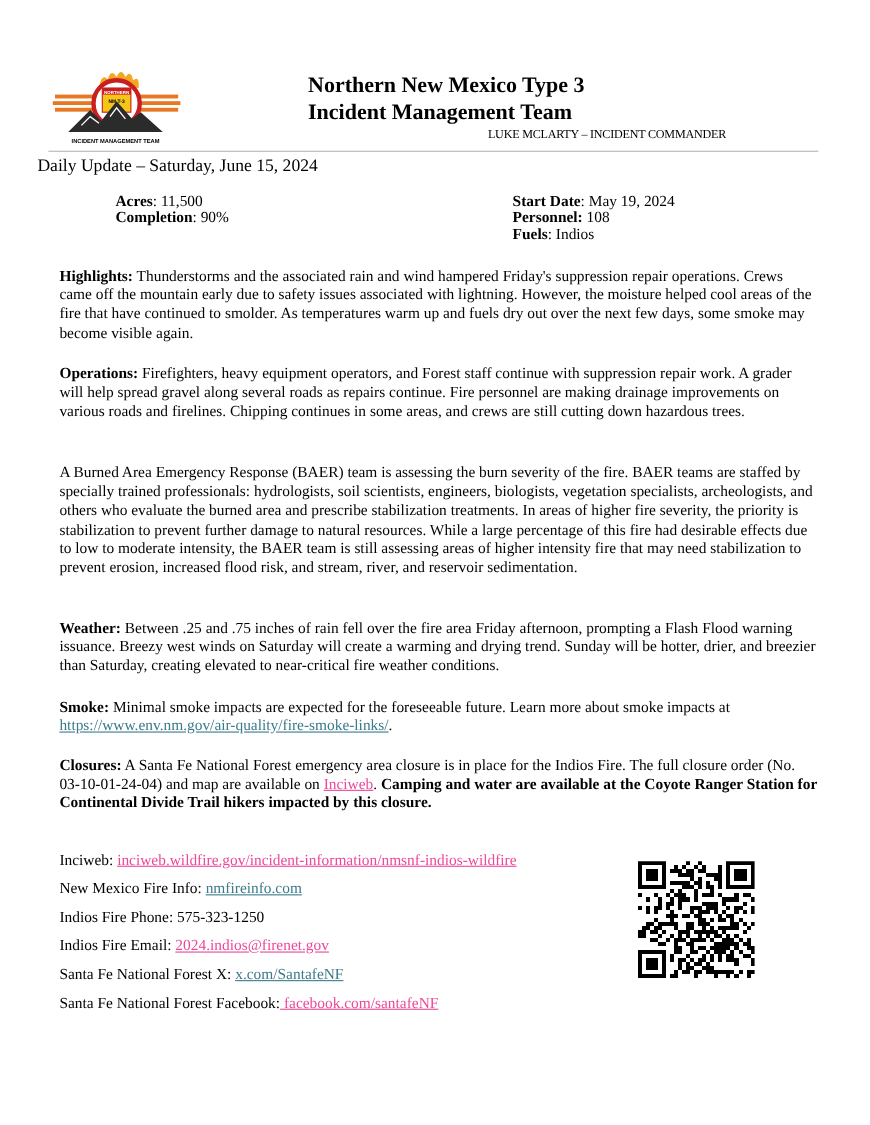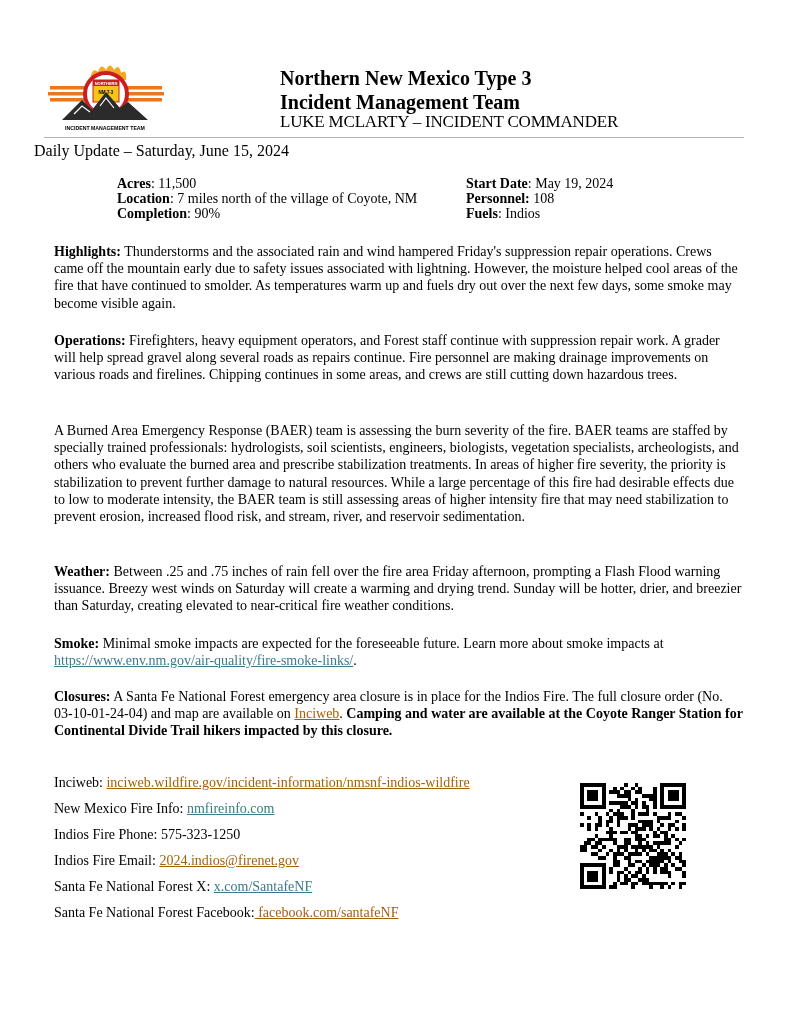--- a/index.html
+++ b/index.html
@@ -6,34 +6,34 @@
     body {
       width: 791px; height: 1023px; position: relative; overflow: hidden;
       font-family: "Liberation Serif", "DejaVu Serif", serif;
       color: #000;
     }
     .header { position: absolute; left: 0; top: 0; width: 647px; height: 165px; }
     .logo-left { position: absolute; left: 44px; top: 62px; width: 122px; height: 72px; }
     .logo-right { position: absolute; left: 665px; top: 65px; width: 60px; height: 65px; }
     .title-block { position: absolute; left: 280px; top: 66px; width: 380px; }
     .title-line { font-size: 20px; font-weight: bold; line-height: 24px; }
-    .subtitle { font-size: 17px; line-height: 14px; margin-top: 1px; letter-spacing: -0.2px; }
+    .subtitle { font-size: 11px; line-height: 14px; margin-top: 1px; letter-spacing: -0.2px; text-align: right; }
     .rule { position: absolute; left: 44px; top: 137px; width: 700px; height: 1px; background: #b5b5b5; }
     .daily { position: absolute; left: 0; width: 791px; top: 142px; text-align: left; font-size: 16px; line-height: 18px; margin-left: 34px; }
 
     .facts { position: absolute; left: 101px; top: 176px; width: 560px; font-size: 14px; line-height: 15px; }
     .facts-col { position: absolute; top: 0; }
-    .facts-col.left { left: 16px; }
+    .facts-col.left { left: 4px; }
     .facts-col.right { left: 365px; }
     .fact b { font-weight: bold; }
 
     .body-text { position: absolute; left: 54px; width: 690px; font-size: 14px; line-height: 17.2px; }
     .body-text p { margin: 0; }
     .lbl { font-weight: bold; text-align: center; }
-    a.link { color: #a16207; text-decoration: underline; }
+    a.link { color: #ec4899; text-decoration: underline; }
     a.link.teal { color: #3b7a8a; }
 
     .contacts { position: absolute; left: 54px; top: 774px; width: 520px; font-size: 14px; font-weight: normal; }
     .contact-row { height: 26px; line-height: 18px; white-space: nowrap; }
 
     .qr { position: absolute; left: 580px; top: 783px; width: 106px; height: 106px; }
   </style>
 </head>
 <body>
 
@@ -72,21 +72,20 @@
   </div>
 
 
   <div class="rule"></div>
   <div class="daily">Daily Update – Saturday, June 15, 2024</div>
 </div>
 
 <div class="facts">
   <div class="facts-col left">
     <div class="fact"><b>Acres</b><span>: </span><span>11,500</span></div>
-    <div class="fact"><b>Location</b><span>: </span><span>7 miles north of the village of Coyote, NM</span></div>
     <div class="fact"><b>Completion</b><span>: </span><span>90%</span></div>
   </div>
   <div class="facts-col right">
     <div class="fact"><b>Start Date</b><span>: </span><span>May 19, 2024</span></div>
     <div class="fact"><b>Personnel:</b><span> </span><span>108</span></div>
     <div class="fact"><b>Fuels</b><span>: </span><span>Indios</span></div>
   </div>
 </div>
 
 <div class="body-text" style="top:243px;">

